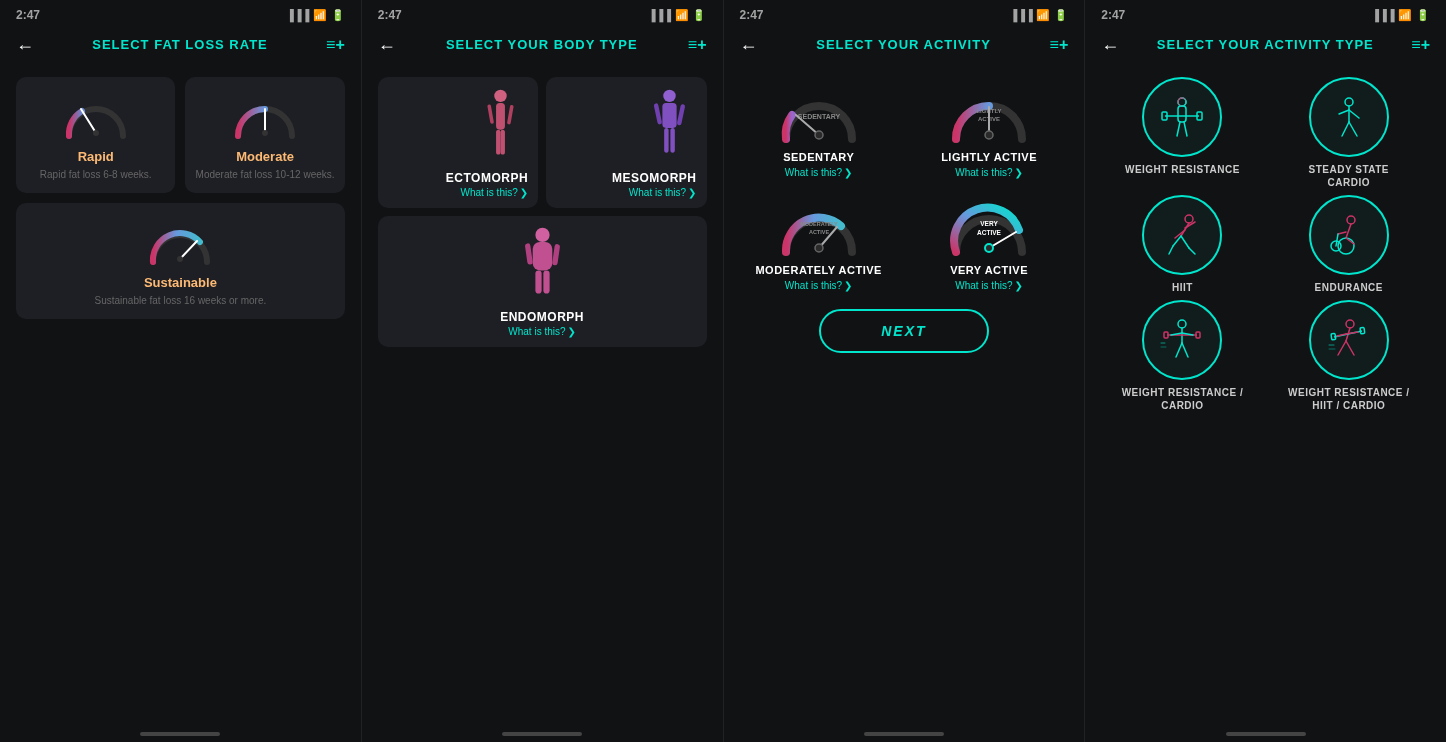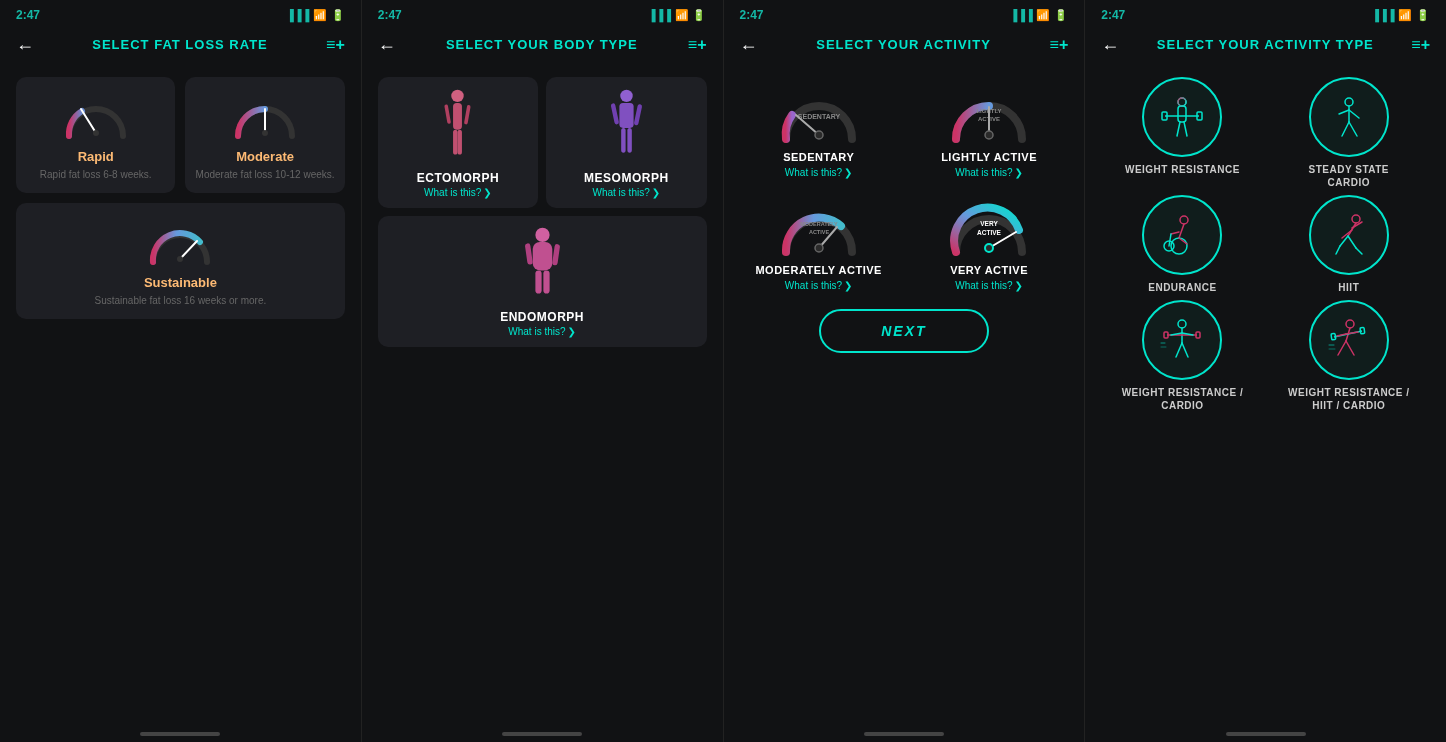--- a/index.html
+++ b/index.html
@@ -32,21 +32,21 @@
     }
 
     .screen:last-child { border-right: none; }
 
     
     .status-bar {
       display: flex;
       justify-content: space-between;
       align-items: center;
       padding: 8px 16px 4px;
-      color: #14b8a6;
+      color: #a3a3a3;
       font-size: 12px;
       font-weight: 600;
     }
 
     .status-icons {
       display: flex;
       align-items: center;
       gap: 4px;
       font-size: 11px;
     }
@@ -147,21 +147,21 @@
       grid-template-columns: 1fr 1fr;
       gap: 8px;
       width: 100%;
     }
 
     .body-type-card {
       background: #1e1f24;
       border-radius: 10px;
       display: flex;
       flex-direction: column;
-      align-items: center;
+      align-items: flex-end;
       padding: 10px;
       min-height: 130px;
     }
 
     .body-type-card.full-width {
       grid-column: 1 / -1;
     }
 
     .body-figure {
       width: 55px;
@@ -646,57 +646,57 @@
             </svg>
           </div>
           <span class="activity-type-label" style="white-space:pre-line;">STEADY STATE
 CARDIO</span>
         </div>
 
         <div class="activity-type-card">
           <div class="activity-icon-circle">
             <svg viewBox="0 0 50 50" fill="none">
 
-              <circle cx="27" cy="10" r="4" stroke="#cc3366" stroke-width="1.5" fill="none"></circle>
-
-              <line x1="27" y1="14" x2="22" y2="28" stroke="#cc3366" stroke-width="1.5" stroke-linecap="round"></line>
-
-              <circle cx="22" cy="36" r="8" stroke="#00e5cc" stroke-width="1.5" fill="none"></circle>
-
-              <line x1="22" y1="28" x2="30" y2="34" stroke="#cc3366" stroke-width="1.5" stroke-linecap="round"></line>
-
-              <line x1="22" y1="22" x2="14" y2="24" stroke="#cc3366" stroke-width="1.5" stroke-linecap="round"></line>
-
-              <line x1="14" y1="24" x2="12" y2="36" stroke="#00e5cc" stroke-width="1.5" stroke-linecap="round"></line>
-              <circle cx="12" cy="36" r="5" stroke="#00e5cc" stroke-width="1.5" fill="none"></circle>
-            </svg>
-          </div>
-          <span class="activity-type-label">ENDURANCE</span>
+              <circle cx="32" cy="9" r="4" stroke="#cc3366" stroke-width="1.5" fill="none"></circle>
+
+              <line x1="32" y1="13" x2="24" y2="26" stroke="#cc3366" stroke-width="1.5" stroke-linecap="round"></line>
+
+              <line x1="28" y1="18" x2="38" y2="12" stroke="#cc3366" stroke-width="1.5" stroke-linecap="round"></line>
+
+              <line x1="28" y1="20" x2="18" y2="28" stroke="#cc3366" stroke-width="1.5" stroke-linecap="round"></line>
+
+              <line x1="24" y1="26" x2="32" y2="38" stroke="#00e5cc" stroke-width="1.5" stroke-linecap="round"></line>
+              <line x1="32" y1="38" x2="38" y2="44" stroke="#00e5cc" stroke-width="1.5" stroke-linecap="round"></line>
+
+              <line x1="24" y1="26" x2="16" y2="36" stroke="#00e5cc" stroke-width="1.5" stroke-linecap="round"></line>
+              <line x1="16" y1="36" x2="12" y2="44" stroke="#00e5cc" stroke-width="1.5" stroke-linecap="round"></line>
+            </svg>
+          </div>
+          <span class="activity-type-label">HIIT</span>
         </div>
 
         <div class="activity-type-card">
           <div class="activity-icon-circle">
             <svg viewBox="0 0 50 50" fill="none">
 
-              <circle cx="32" cy="9" r="4" stroke="#cc3366" stroke-width="1.5" fill="none"></circle>
-
-              <line x1="32" y1="13" x2="24" y2="26" stroke="#cc3366" stroke-width="1.5" stroke-linecap="round"></line>
-
-              <line x1="28" y1="18" x2="38" y2="12" stroke="#cc3366" stroke-width="1.5" stroke-linecap="round"></line>
-
-              <line x1="28" y1="20" x2="18" y2="28" stroke="#cc3366" stroke-width="1.5" stroke-linecap="round"></line>
-
-              <line x1="24" y1="26" x2="32" y2="38" stroke="#00e5cc" stroke-width="1.5" stroke-linecap="round"></line>
-              <line x1="32" y1="38" x2="38" y2="44" stroke="#00e5cc" stroke-width="1.5" stroke-linecap="round"></line>
-
-              <line x1="24" y1="26" x2="16" y2="36" stroke="#00e5cc" stroke-width="1.5" stroke-linecap="round"></line>
-              <line x1="16" y1="36" x2="12" y2="44" stroke="#00e5cc" stroke-width="1.5" stroke-linecap="round"></line>
-            </svg>
-          </div>
-          <span class="activity-type-label">HIIT</span>
+              <circle cx="27" cy="10" r="4" stroke="#cc3366" stroke-width="1.5" fill="none"></circle>
+
+              <line x1="27" y1="14" x2="22" y2="28" stroke="#cc3366" stroke-width="1.5" stroke-linecap="round"></line>
+
+              <circle cx="22" cy="36" r="8" stroke="#00e5cc" stroke-width="1.5" fill="none"></circle>
+
+              <line x1="22" y1="28" x2="30" y2="34" stroke="#cc3366" stroke-width="1.5" stroke-linecap="round"></line>
+
+              <line x1="22" y1="22" x2="14" y2="24" stroke="#cc3366" stroke-width="1.5" stroke-linecap="round"></line>
+
+              <line x1="14" y1="24" x2="12" y2="36" stroke="#00e5cc" stroke-width="1.5" stroke-linecap="round"></line>
+              <circle cx="12" cy="36" r="5" stroke="#00e5cc" stroke-width="1.5" fill="none"></circle>
+            </svg>
+          </div>
+          <span class="activity-type-label">ENDURANCE</span>
         </div>
 
         <div class="activity-type-card">
           <div class="activity-icon-circle">
             <svg viewBox="0 0 50 50" fill="none">
 
               <circle cx="25" cy="9" r="4" stroke="#00e5cc" stroke-width="1.5" fill="none"></circle>
               <line x1="25" y1="13" x2="25" y2="28" stroke="#00e5cc" stroke-width="1.5" stroke-linecap="round"></line>
 
               <line x1="10" y1="20" x2="40" y2="20" stroke="#cc3366" stroke-width="1.5"></line>

